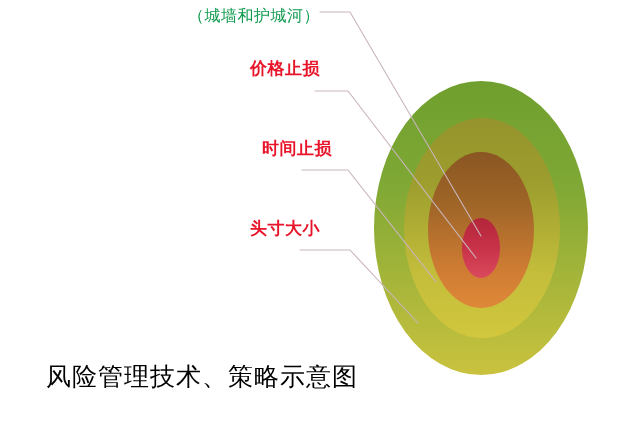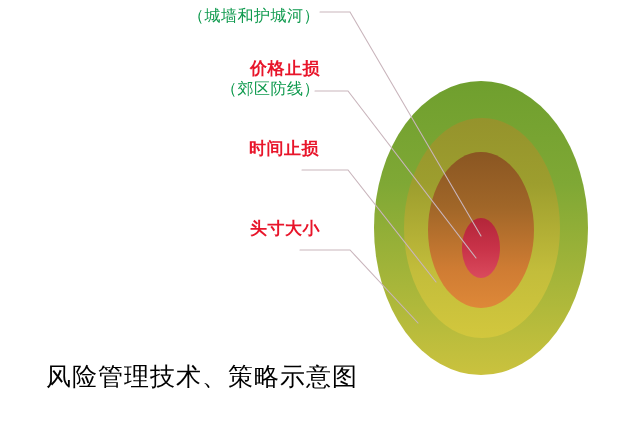--- a/index.html
+++ b/index.html
@@ -36,21 +36,21 @@
     font-weight: bold;
     letter-spacing: 0.5px;
   }
   .label-secondary {
     font-size: 16px;
     font-weight: normal;
     letter-spacing: 0.5px;
   }
   #label-0 { right: 320px; top: 6px; }
   #label-1 { right: 320px; top: 58px; }
-  #label-2 { right: 321px; top: 138px; }
+  #label-2 { right: 308px; top: 138px; }
   #label-3 { right: 320px; top: 218px; text-align: center; }
 
   #caption {
     position: absolute;
     left: 46px;
     top: 360px;
     font-family: Liberation Mono, monospace;
     font-size: 25px;
     color: #000000;
     letter-spacing: 1px;
@@ -101,21 +101,20 @@
       <path d="M300,250 L350,250 L418,323"></path>
     </g>
   </svg>
 
   <div class="label-group" id="label-0">
     <div class="label-secondary" style="color:#0f9a4e">（城墙和护城河）</div>
   </div>
 
   <div class="label-group" id="label-1">
     <div class="label-primary" style="color:#e8152a">价格止损</div>
-    <div class="label-secondary" style="color:#0f9a4e">（郊区防线）</div>
   </div>
 
   <div class="label-group" id="label-2">
     <div class="label-primary" style="color:#e8152a">时间止损</div>
   </div>
 
   <div class="label-group" id="label-3">
     <div class="label-primary" style="color:#e8152a">头寸大小</div>
   </div>
 

